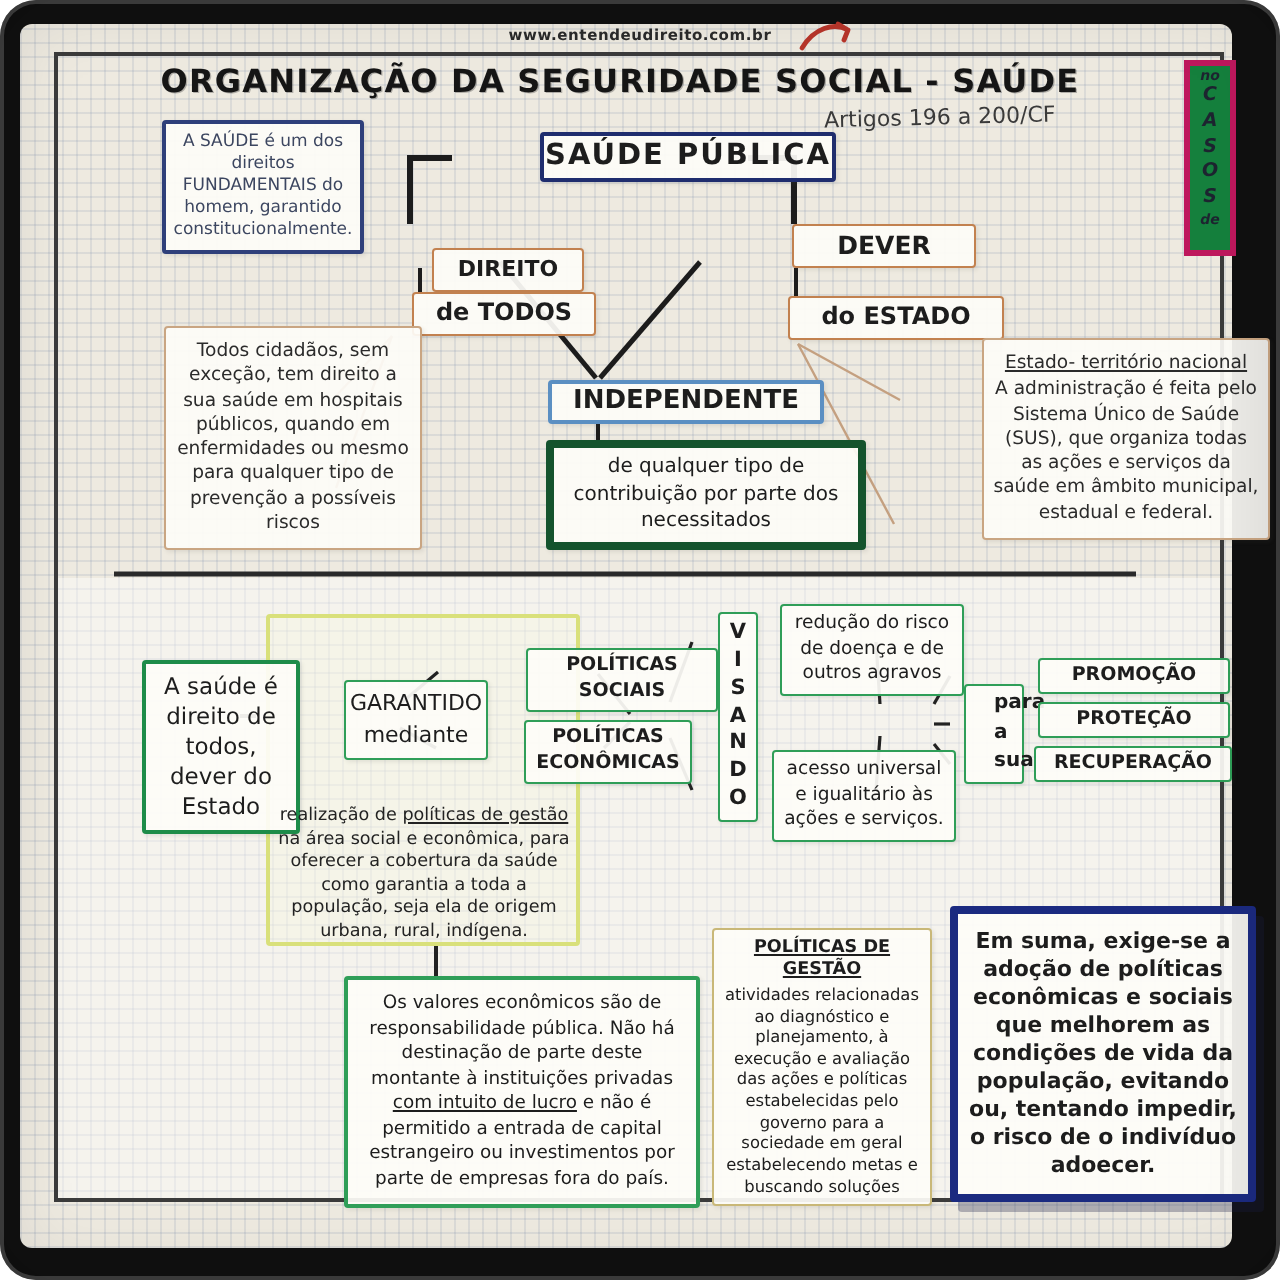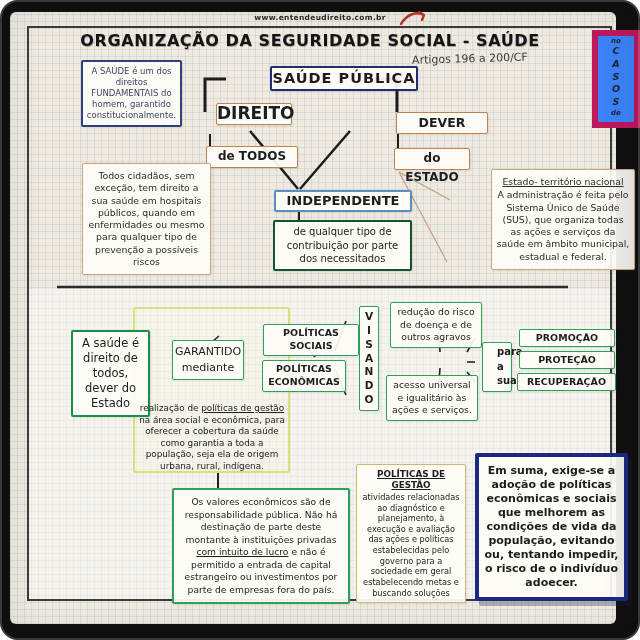--- a/index.html
+++ b/index.html
@@ -19,26 +19,26 @@
        color:#2a2a2a;z-index:6;letter-spacing:0.3px;}
   .redmark{position:absolute;left:398px;top:7px;z-index:7;}
   .title{position:absolute;left:40px;top:31px;width:540px;text-align:center;font-size:16px;font-weight:bold;
        color:#151515;letter-spacing:0.6px;z-index:6;text-shadow:0.6px 0.6px 0 rgba(60,60,60,0.35);}
   .reference{position:absolute;left:412px;top:52px;width:130px;font-size:11px;color:#3a3a3a;z-index:6;transform:rotate(-1.5deg);}
   
   .b-fundamental{left:37px;top:60px;width:101px;border:2px solid #2e3f7a;color:#3c4660;font-size:8.5px;line-height:1.3;padding:4px 3px;}
   .b-saudepublica{left:226px;top:66px;width:148px;height:25px;border:2.5px solid #1f2d6e;font-size:14.5px;font-weight:bold;
        letter-spacing:1px;line-height:21px;}
   .b-tan{border:1.5px solid #c2814f;font-weight:bold;}
-  .b-direito{left:172px;top:103px;width:76px;height:22px;font-size:17px;line-height:19px;}
+  .b-direito{left:172px;top:124px;width:76px;height:22px;font-size:11px;line-height:19px;}
   .b-detodos{left:162px;top:146px;width:92px;height:22px;font-size:12px;line-height:19px;}
   .b-dever{left:352px;top:112px;width:92px;height:22px;font-size:12.5px;line-height:19px;}
-  .b-doestado{left:350px;top:148px;width:76px;height:22px;font-size:12px;line-height:19px;}
+  .b-doestado{left:350px;top:148px;width:108px;height:22px;font-size:12px;line-height:19px;}
   .b-independente{left:230px;top:190px;width:138px;height:22px;border:2px solid #5b8fc2;font-size:13px;font-weight:bold;line-height:18px;}
-  .b-indep-detail{left:229px;top:220px;width:139px;border:2px solid #14532d;font-size:10px;line-height:1.35;padding:3px 4px;}
+  .b-indep-detail{left:229px;top:220px;width:160px;border:4px solid #14532d;font-size:10px;line-height:1.35;padding:3px 4px;}
   .note{border:1px solid #c9a582;font-size:9.3px;line-height:1.32;padding:6px 4px;color:#2b2b2b;}
   .b-citizens{left:38px;top:163px;width:129px;}
   .b-statenote{left:447px;top:169px;width:144px;}
   .note-title{text-decoration:underline;display:block;margin-bottom:1px;}
   
   .yellow-rect{position:absolute;left:133px;top:307px;width:157px;height:166px;border:2px solid #d9e07a;
        background:rgba(252,252,210,0.18);z-index:2;border-radius:2px;}
   .green{border:1.5px solid #2f9e58;}
   .b-principle{left:27px;top:330px;width:79px;border:2.5px solid #1d8c49;font-size:11.5px;line-height:1.3;padding:4px 2px;}
   .b-garantido{left:128px;top:340px;width:72px;font-size:11px;line-height:1.45;padding:3px 2px;}
@@ -55,21 +55,21 @@
   .b-recuperacao{left:473px;top:373px;width:99px;}
   .gestao-note{position:absolute;left:139px;top:403px;width:146px;font-size:8.8px;line-height:1.32;text-align:center;
        color:#222;z-index:5;}
   .b-valores{left:128px;top:488px;width:178px;border:2px solid #2f9e58;font-size:9.2px;line-height:1.36;padding:6px 4px;}
   .b-pgestao{left:312px;top:464px;width:110px;border:1.5px solid #c9b878;font-size:8.2px;line-height:1.3;padding:4px 3px;}
   .pgestao-title{font-weight:bold;text-decoration:underline;font-size:8.8px;display:block;}
   .b-summary{left:431px;top:453px;width:153px;border:4px solid #1b2a80;font-size:11px;font-weight:600;line-height:1.27;
        padding:7px 4px;box-shadow:4px 5px 0 rgba(25,30,70,0.3);}
   .u{text-decoration:underline;}
   
-  .side-tab{position:absolute;left:592px;top:30px;width:48px;height:98px;background:#3b82f6;border:6px solid #be185d;
+  .side-tab{position:absolute;left:592px;top:30px;width:26px;height:98px;background:#15803d;border:3px solid #be185d;
        z-index:5;font-size:8px;color:#1d2430;text-align:center;padding:1px 0;}
   .side-tab .vert{display:inline-block;width:10px;word-break:break-all;font-weight:bold;font-style:italic;font-size:9.5px;line-height:1.35;}
   .side-tab .mini{font-size:7px;font-style:italic;font-weight:bold;display:block;}
   #frame-gloss{position:absolute;left:0;top:0;width:640px;height:640px;border-radius:18px;z-index:9;pointer-events:none;
        box-shadow:inset 0 0 0 2px rgba(255,255,255,0.18), inset 0 0 40px rgba(0,0,0,0.12);}
 </style>
 </head>
 <body>
 
 <div id="stage">

